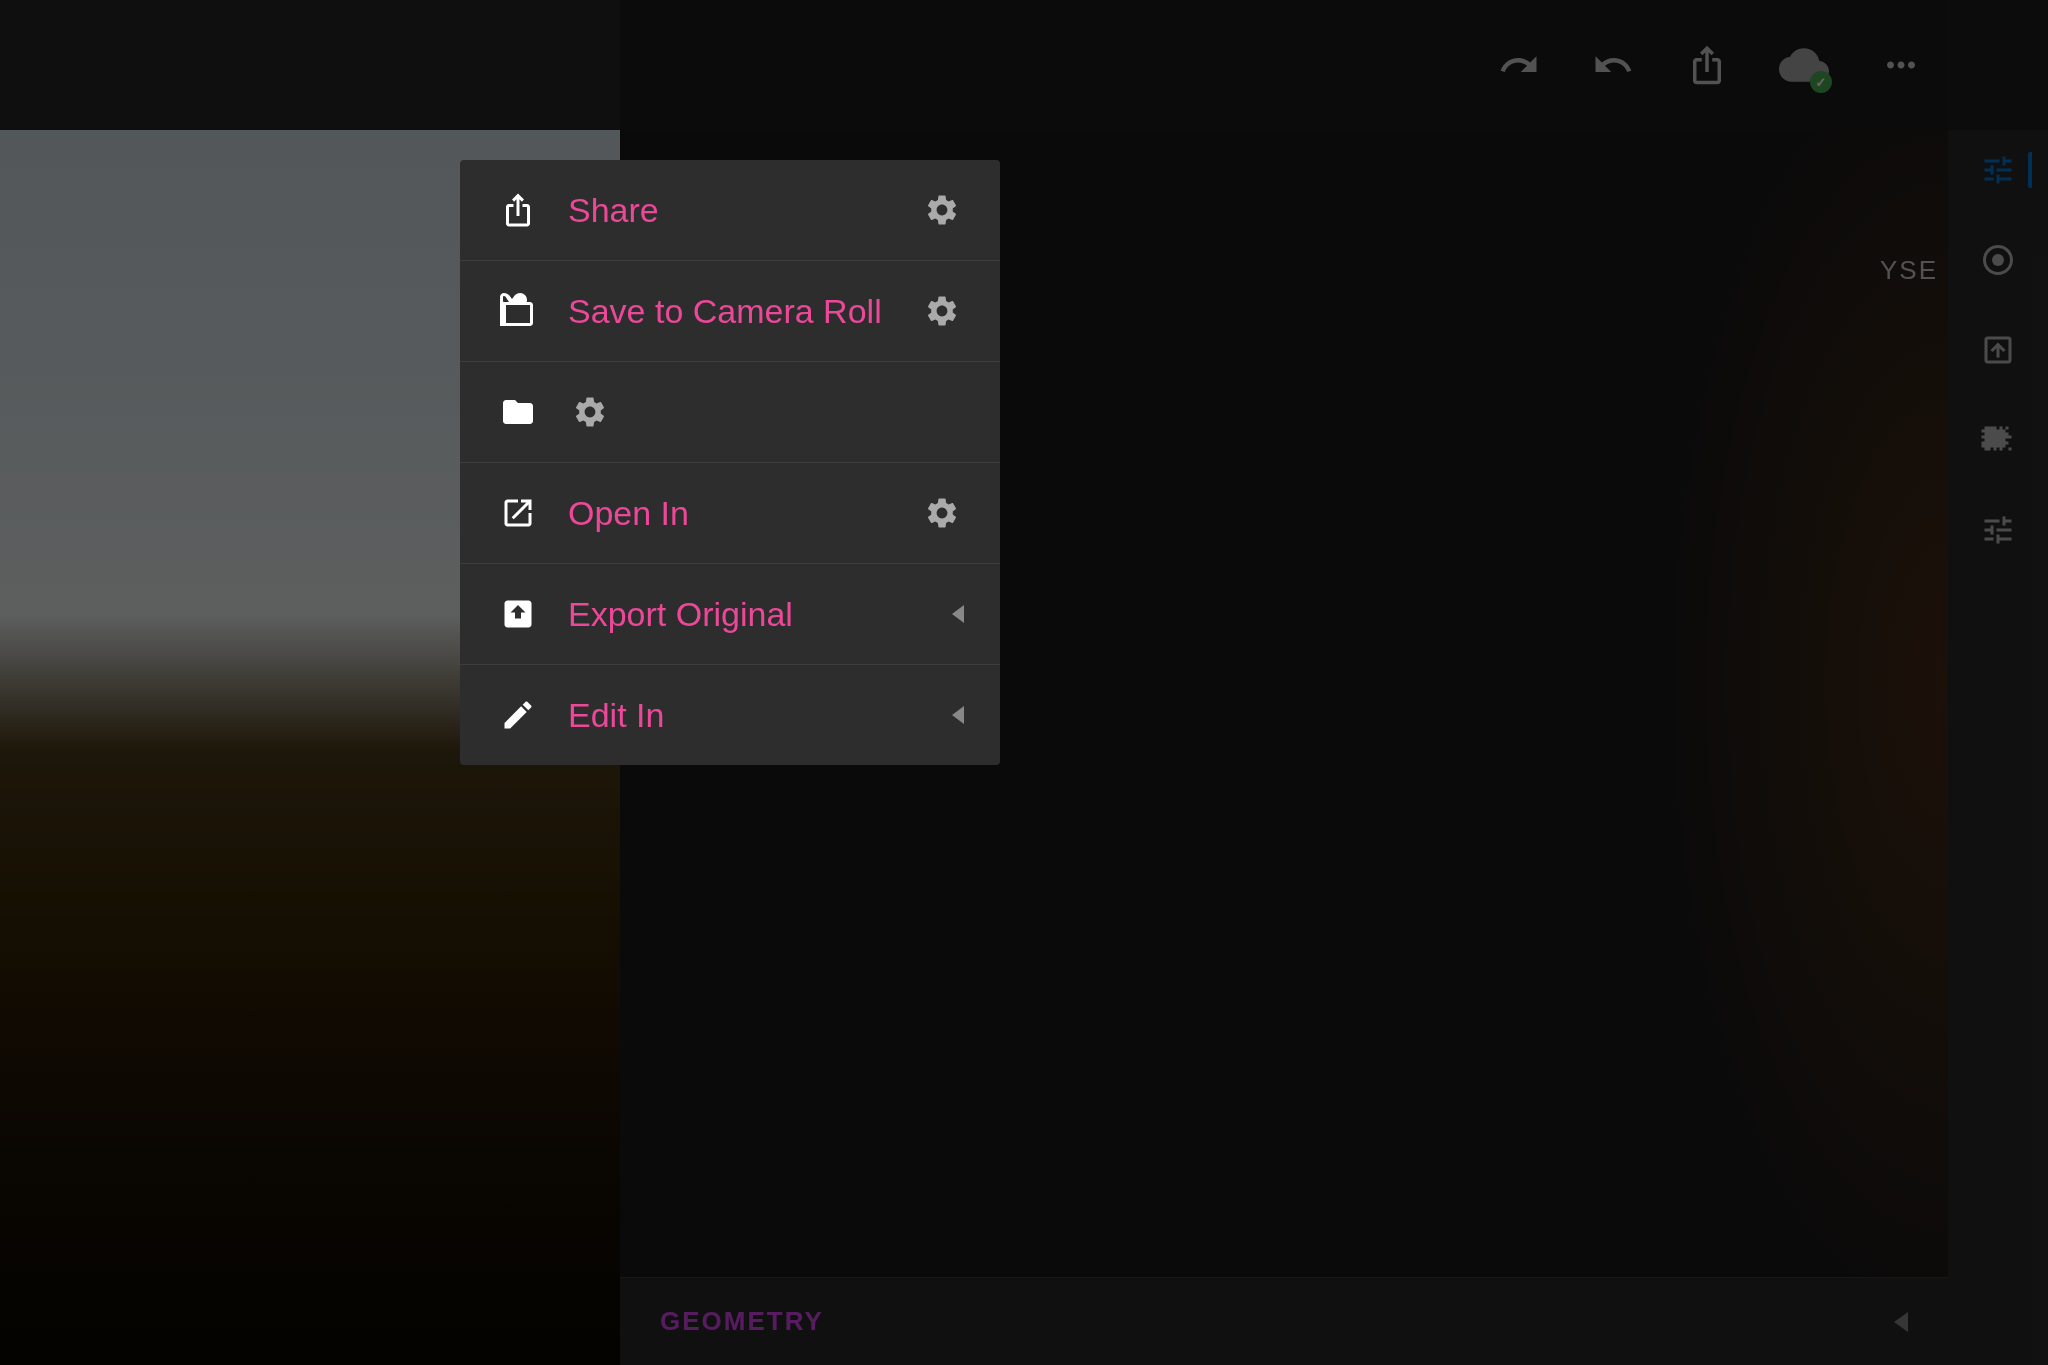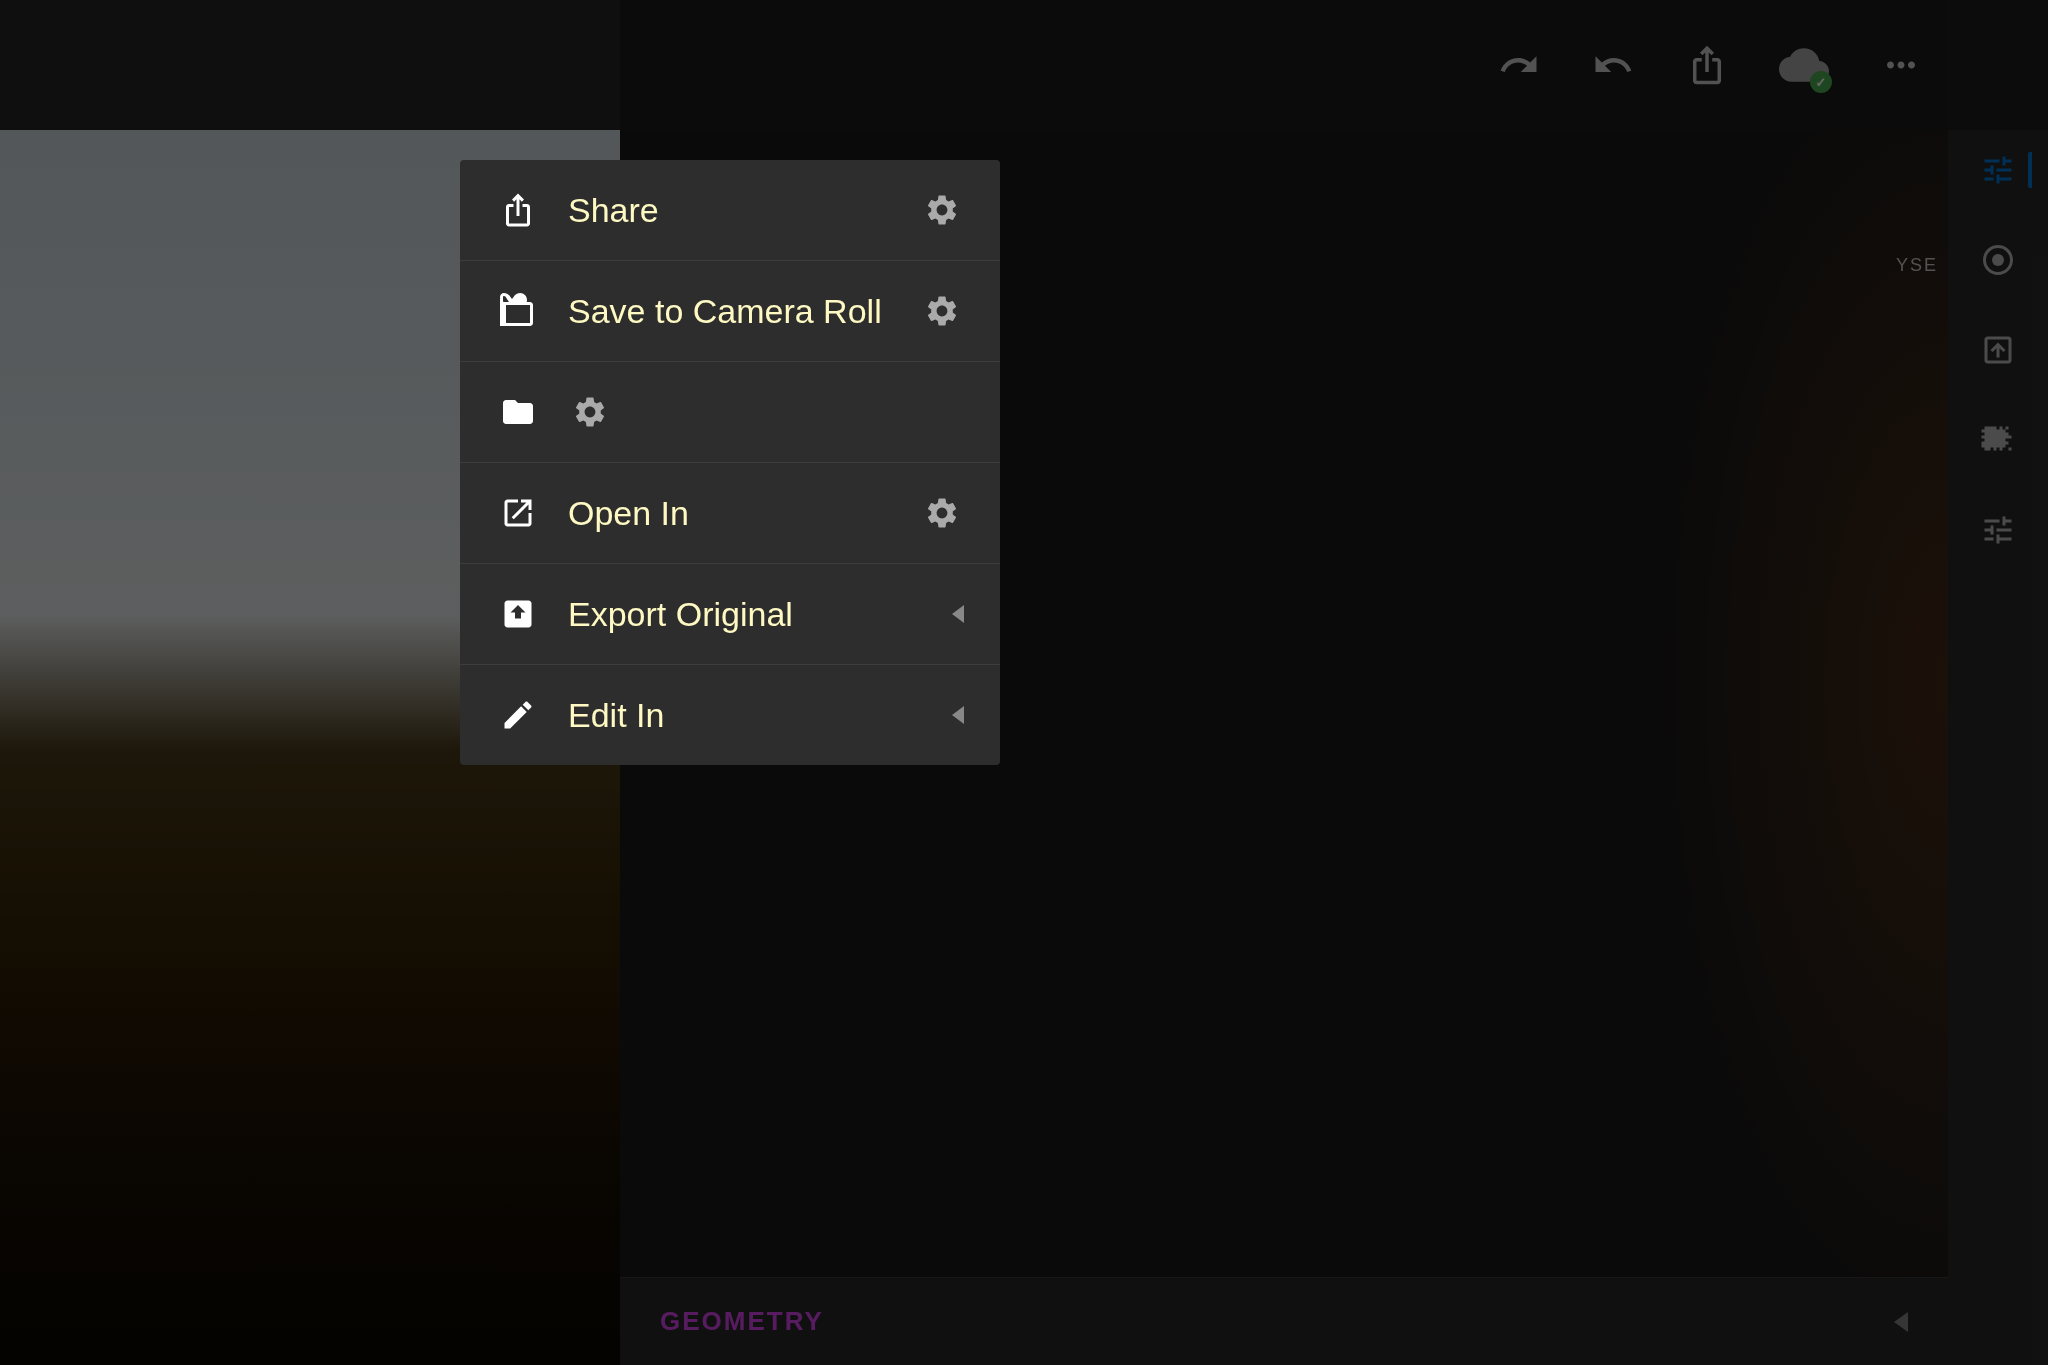--- a/index.html
+++ b/index.html
@@ -207,21 +207,21 @@
     }
 
     .menu-item-icon svg {
       width: 36px;
       height: 36px;
       fill: white;
     }
 
     .menu-item-label {
       font-size: 34px;
-      color: #fef9c3;
+      color: #ec4899;
       font-weight: 400;
       flex: 1;
     }
 
     .menu-item-gear {
       width: 44px;
       height: 44px;
       display: flex;
       align-items: center;
       justify-content: center;
@@ -249,21 +249,21 @@
       background: rgba(0,0,0,0.6);
       z-index: 15;
     }
 
     
     .panel-text-yse {
       position: absolute;
       top: 255px;
       right: 110px;
       color: #ccc;
-      font-size: 18px;
+      font-size: 26px;
       font-weight: 500;
       letter-spacing: 2px;
       z-index: 6;
     }
 
     
     .warm-light {
       position: absolute;
       top: 0; right: 100px;
       width: 300px;

